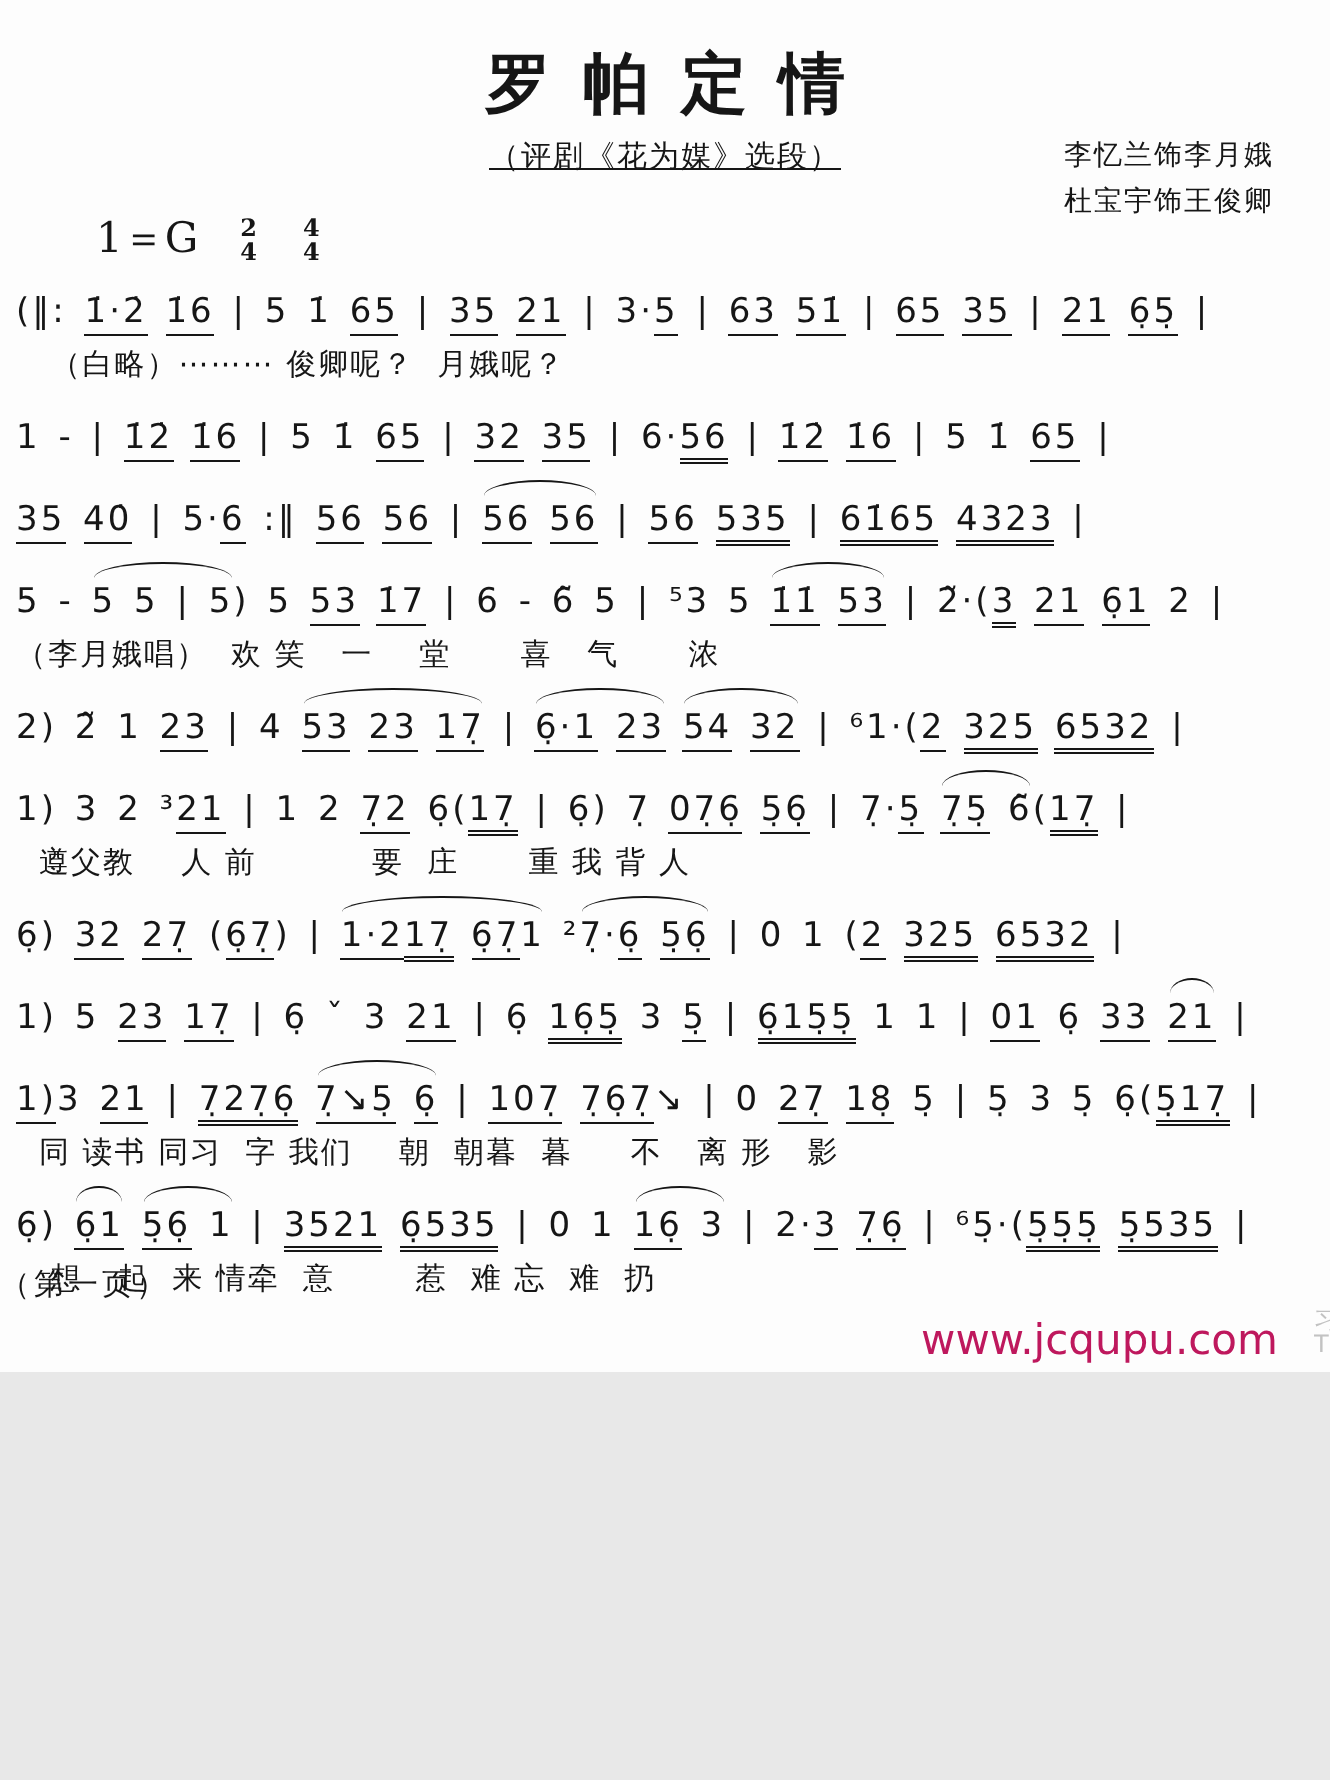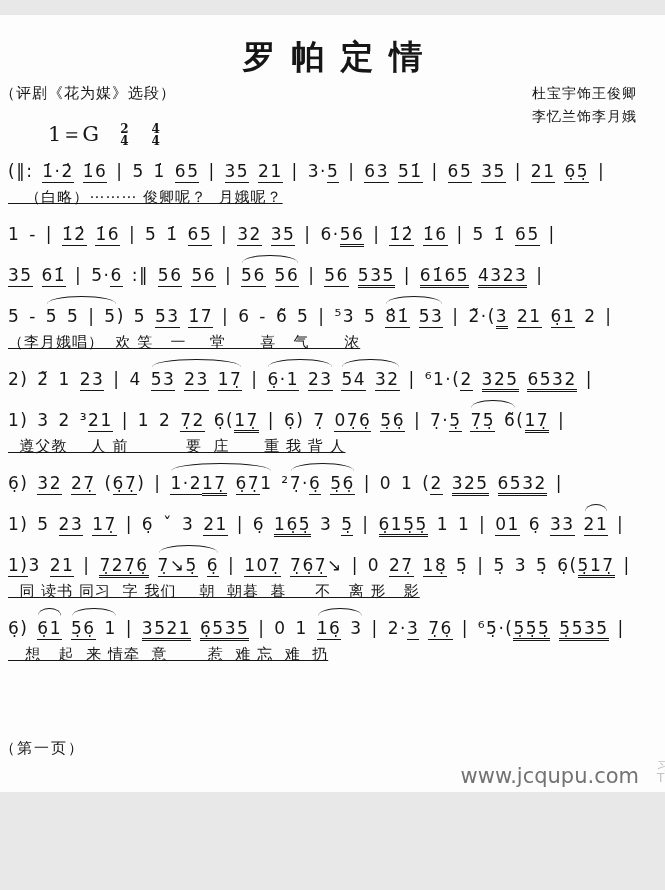--- a/index.html
+++ b/index.html
@@ -1,29 +1,29 @@
 <!DOCTYPE html>
 <html><head>
 <meta charset="utf-8">
 <style>
   html,body{margin:0;padding:0;background:#e8e8e8;}
   .page{
-    width:665px;height:777px;margin:15px auto;background:#fdfdfd;
+    width:665px;height:686px;margin:0 auto;background:#fdfdfd;
     font-family:"DejaVu Sans","Liberation Sans",sans-serif;
     color:#161616;position:relative;overflow:hidden;box-sizing:border-box;
   }
   .title{
     text-align:center;font-size:33px;font-weight:bold;
     letter-spacing:16px;padding:20px 0 2px 16px;
     font-family:"DejaVu Serif","Liberation Serif",serif;
   }
   .head-row{position:relative;height:62px;}
   .subtitle{
-    position:absolute;left:0;right:0;top:2px;
-    font-size:15px;letter-spacing:1px;
+    position:absolute;left:0;right:0;top:2px;text-align:center;
+    font-size:15px;letter-spacing:1px;text-decoration:underline;
   }
   .credits{
     position:absolute;right:28px;top:0;text-align:left;
     font-size:14px;line-height:1.65;letter-spacing:1px;
   }
   .keysig{
     position:absolute;left:48px;bottom:-4px;font-size:21px;
     font-family:"DejaVu Serif","Liberation Serif",serif;
     display:flex;align-items:flex-end;gap:19px;
   }
@@ -33,57 +33,56 @@
   .frac .den{padding:0 2px;}
   .music{padding:6px 6px 0 8px;}
   .system{margin-bottom:5px;}
   .notes{
     font-size:17px;font-weight:normal;letter-spacing:1.5px;word-spacing:2px;
     white-space:pre;line-height:30px;padding-top:6px;overflow:hidden;
   }
   .lyrics{
     font-size:15px;white-space:pre;line-height:22px;letter-spacing:1px;
     overflow:hidden;
-    text-decoration:underline;
   }
   
   .b1{border-bottom:1.4px solid #161616;padding-bottom:1px;}
   .b2{border-bottom:3px double #161616;padding-bottom:0;}
   
   .slur{position:relative;display:inline-block;}
   .slur::before{
     content:"";position:absolute;left:1px;right:1px;top:-5px;height:7px;
     border-top:1.3px solid #161616;
     border-radius:50% 50% 0 0 / 100% 100% 0 0;
   }
   .footer{
     position:absolute;left:0;right:0;bottom:34px;
     font-size:15px;letter-spacing:2px;
   }
   .watermark{
     position:absolute;right:26px;bottom:4px;
-    font-size:21px;color:#737373;letter-spacing:0;font-weight:normal;
+    font-size:21px;color:#be185d;letter-spacing:0;font-weight:normal;
   }
   .watermark-edge{
     position:absolute;right:-6px;bottom:8px;font-size:12px;color:#c2c2c2;
     width:14px;overflow:hidden;line-height:1.0;
   }
 </style>
 </head>
 <body>
 
 <div class="page">
 
   <div class="title">罗帕定情</div>
 
   <div class="head-row">
     <div class="subtitle">（评剧《花为媒》选段）</div>
     <div class="credits">
+      <div>李忆兰饰李月娥</div>
       <div>杜宝宇饰王俊卿</div>
-      <div>李忆兰饰李月娥</div>
     </div>
     <div class="keysig">
       <span>1＝G</span>
       <span class="frac">
         <span class="num">2</span>
         <span class="den">4</span>
       </span>
       <span class="frac">
         <span class="num">4</span>
         <span class="den">4</span>
@@ -93,24 +92,24 @@
 
   <div class="music">
     <div class="system">
       <div class="notes">(‖: <span class="b1">1̇·2̇</span> <span class="b1">1̇6</span> | 5 1̇ <span class="b1">65</span> | <span class="b1">35</span> <span class="b1">21</span> | 3·<span class="b1">5</span> | <span class="b1">63</span> <span class="b1">51̇</span> | <span class="b1">65</span> <span class="b1">35</span> | <span class="b1">21</span> <span class="b1">6̣5̣</span> |</div>
       <div class="lyrics">   （白略）⋯⋯⋯ 俊卿呢？  月娥呢？</div>
     </div>
     <div class="system">
       <div class="notes">1 - | <span class="b1">1̇2̇</span> <span class="b1">1̇6</span> | 5 1̇ <span class="b1">65</span> | <span class="b1">32</span> <span class="b1">35</span> | 6·<span class="b2">56</span> | <span class="b1">1̇2̇</span> <span class="b1">1̇6</span> | 5 1̇ <span class="b1">65</span> |</div>
     </div>
     <div class="system">
-      <div class="notes"><span class="b1">35</span> <span class="b1">61̇</span> | 5·<span class="b1">6</span> :‖ <span class="b1">56</span> <span class="b1">56</span> | <span class="slur"><span class="b1">56</span> <span class="b1">56</span></span> | <span class="b1">56</span> <span class="b2">535</span> | <span class="b2">61̇65</span> <span class="b2">4323</span> |</div>
+      <div class="notes"><span class="b1">35</span> <span class="b1">40̇</span> | 5·<span class="b1">6</span> :‖ <span class="b1">56</span> <span class="b1">56</span> | <span class="slur"><span class="b1">56</span> <span class="b1">56</span></span> | <span class="b1">56</span> <span class="b2">535</span> | <span class="b2">61̇65</span> <span class="b2">4323</span> |</div>
     </div>
     <div class="system">
-      <div class="notes">5 - <span class="slur">5 5 | 5</span>) 5 <span class="b1">53</span> <span class="b1">1̇7</span> | 6 - 6̃ 5 | ⁵3 5 <span class="slur"><span class="b1">8̇1̇</span> <span class="b1">53</span></span> | 2̃·(<span class="b2">3</span> <span class="b1">21</span> <span class="b1">6̣1</span> 2 |</div>
+      <div class="notes">5 - <span class="slur">5 5 | 5</span>) 5 <span class="b1">53</span> <span class="b1">1̇7</span> | 6 - 6̃ 5 | ⁵3 5 <span class="slur"><span class="b1">1̇1̇</span> <span class="b1">53</span></span> | 2̃·(<span class="b2">3</span> <span class="b1">21</span> <span class="b1">6̣1</span> 2 |</div>
       <div class="lyrics">（李月娥唱）  欢 笑   一    堂      喜   气      浓</div>
     </div>
     <div class="system">
       <div class="notes">2) 2̃ 1 <span class="b1">23</span> | 4 <span class="slur"><span class="b1">53</span> <span class="b1">23</span> <span class="b1">17̣</span></span> | <span class="slur"><span class="b1">6̣·1</span> <span class="b1">23</span></span> <span class="slur"><span class="b1">54</span> <span class="b1">32</span></span> | ⁶1·(<span class="b1">2</span> <span class="b2">325</span> <span class="b2">6532</span> |</div>
     </div>
     <div class="system">
       <div class="notes">1) 3 2 ³<span class="b1">21</span> | 1 2 <span class="b1">7̣2</span> 6̣(<span class="b2">17̣</span> | 6̣) 7̣ <span class="b1">07̣6̣</span> <span class="b1">5̣6̣</span> | 7̣·<span class="b1">5̣</span> <span class="slur"><span class="b1">7̣5̣</span> 6̃</span>(<span class="b2">17̣</span> |</div>
       <div class="lyrics">  遵父教    人 前          要  庄      重 我 背 人</div>
     </div>
     <div class="system">

